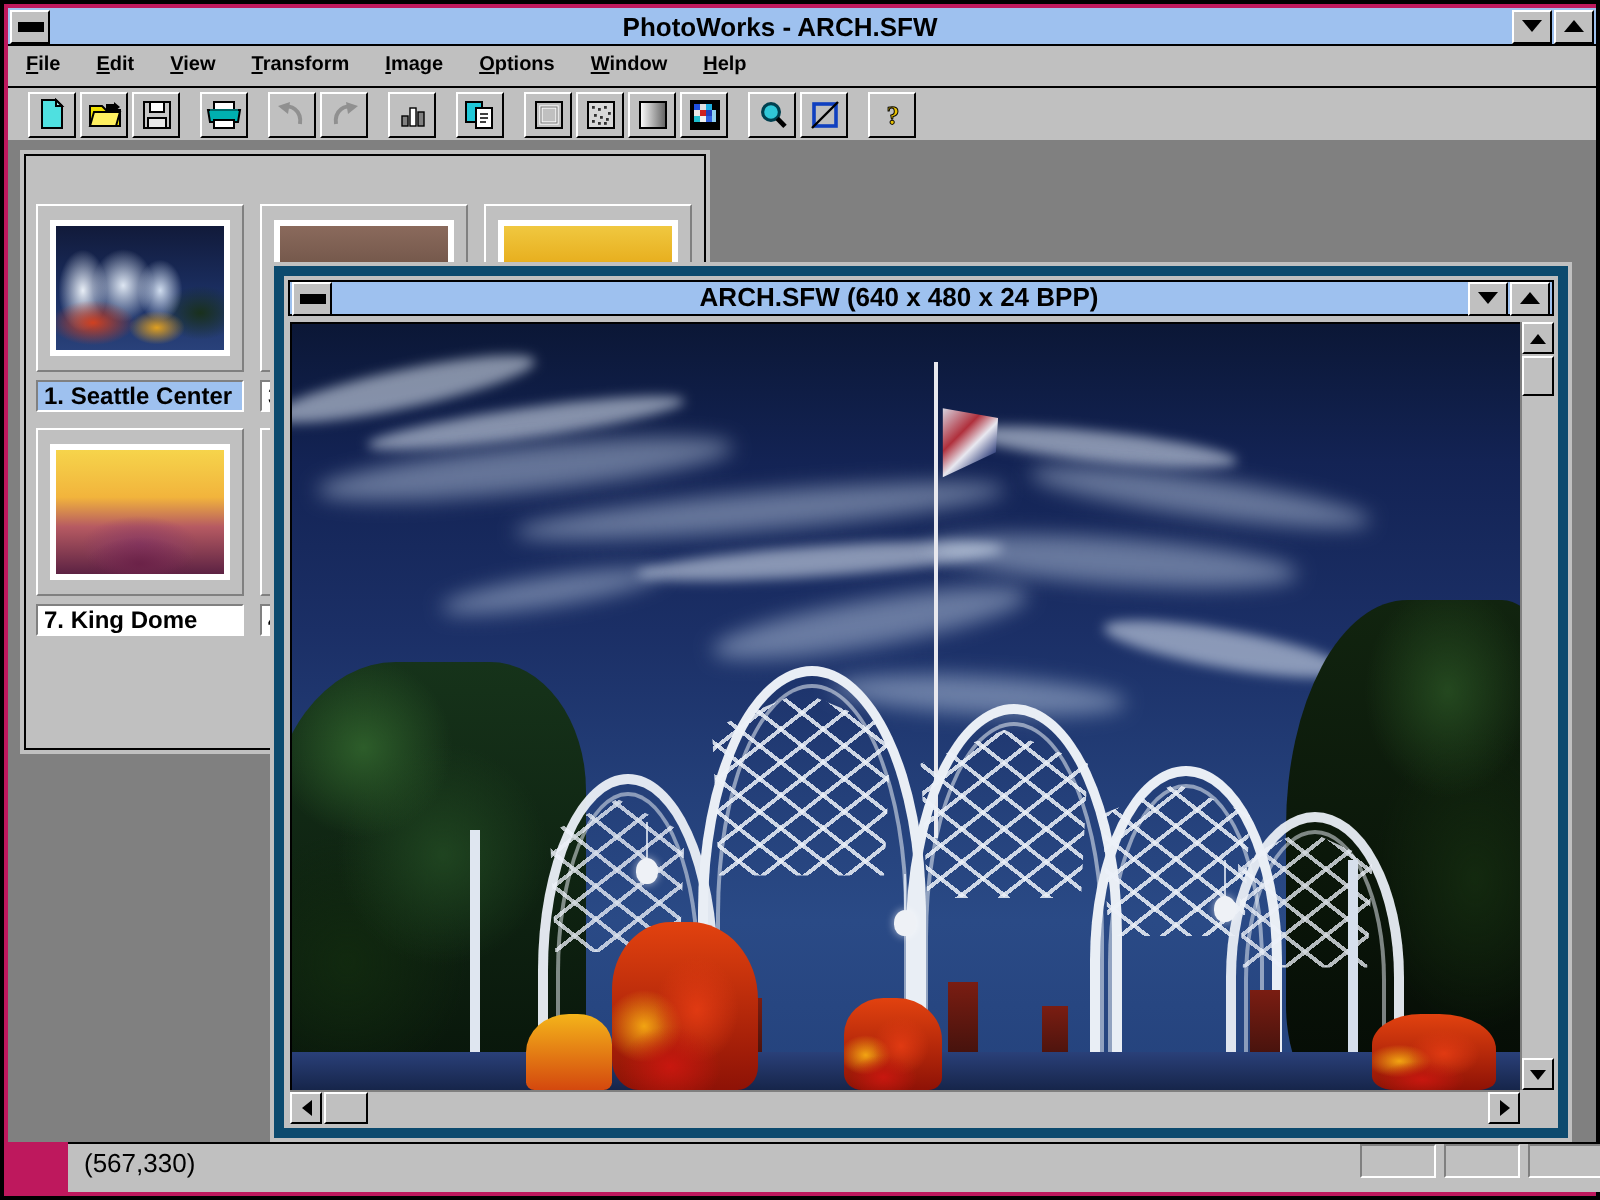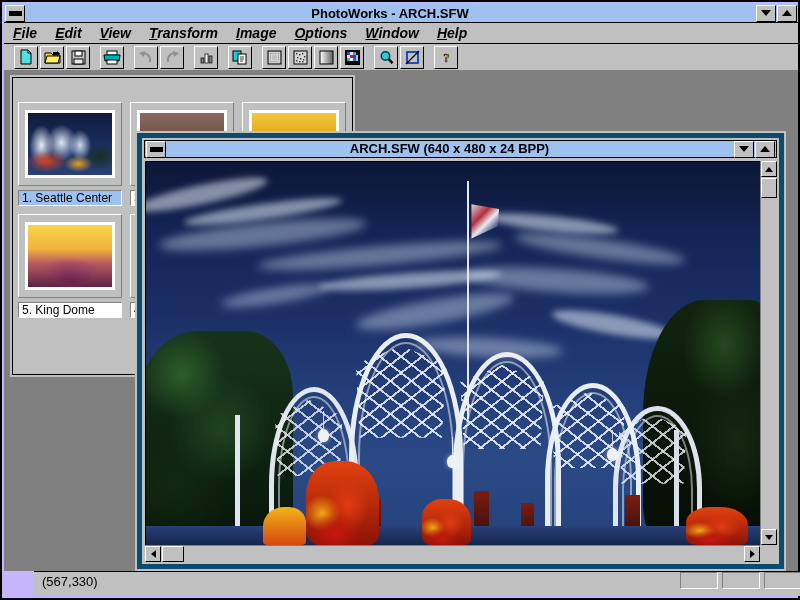--- a/index.html
+++ b/index.html
@@ -5,21 +5,21 @@
 <style>
   html,body{margin:0;padding:0;}
   body{
     width:800px;height:600px;overflow:hidden;
     font-family:"Liberation Sans",sans-serif;
     background:#c0c0c0;
     -webkit-font-smoothing:none;
   }
   .app{
     position:absolute;left:0;top:0;width:800px;height:600px;
-    background:#c4b5fd;
+    background:#be185d;
     border:2px solid #000;
     box-sizing:border-box;
   }
 
   
   .titlebar{
     position:absolute;left:2px;top:2px;width:794px;height:19px;
     background:#9ec1ef;
     display:flex;align-items:center;
     border-bottom:1px solid #000;
@@ -47,22 +47,22 @@
   .tri-down{width:0;height:0;border-left:5px solid transparent;border-right:5px solid transparent;border-top:6px solid #000;}
   .tri-up{width:0;height:0;border-left:5px solid transparent;border-right:5px solid transparent;border-bottom:6px solid #000;}
 
   
   .menubar{
     position:absolute;left:2px;top:21px;width:794px;height:21px;
     background:#c0c0c0;border-bottom:1px solid #000;
     display:flex;align-items:center;box-sizing:border-box;
   }
   .menuitem{
-    font-size:14px;color:#000;padding:0 9px;cursor:default;
-    line-height:20px;font-weight:bold;font-style:italic;
+    font-size:10px;color:#000;padding:0 9px;cursor:default;
+    line-height:20px;font-weight:bold;
   }
   .menuitem u{text-decoration:underline;}
 
   
   .toolbar{
     position:absolute;left:2px;top:42px;width:794px;height:27px;
     background:#c0c0c0;border-bottom:1px solid #808080;
     display:flex;align-items:center;box-sizing:border-box;
   }
   .tbtn{
@@ -108,21 +108,21 @@
     flex:1;text-align:center;font-size:13px;font-weight:bold;color:#000;line-height:16px;
   }
   .albumbody{
     position:absolute;left:2px;top:22px;right:2px;bottom:2px;
     background:#c0c0c0;overflow:hidden;
   }
   .thumbgrid{
     position:absolute;left:3px;top:2px;display:flex;gap:8px;flex-wrap:wrap;
     width:340px;
   }
-  .thumbcell{width:104px;}
+  .thumbcell{width:104px;font-weight:bold;}
   .thumbbox{
     width:104px;height:84px;background:#c0c0c0;
     border-top:1px solid #fff;border-left:1px solid #fff;
     border-right:1px solid #808080;border-bottom:1px solid #808080;
     box-sizing:border-box;
     display:flex;align-items:center;justify-content:center;
   }
   .thumbimg{
     width:84px;height:62px;border:3px solid #fff;box-sizing:content-box;
     position:relative;overflow:hidden;
@@ -509,21 +509,21 @@
               <div class="thumbbox">
                 <div class="thumbimg th-market"></div>
               </div>
               <div class="thumblabel"></div>
             </div>
 
             <div class="thumbcell">
               <div class="thumbbox">
                 <div class="thumbimg th-dome"></div>
               </div>
-              <div class="thumblabel">5. King Dome</div>
+              <div class="thumblabel">7. King Dome</div>
             </div>
 
             <div class="thumbcell">
               <div class="thumbbox">
                 <div class="thumbimg th-brick"></div>
               </div>
               <div class="thumblabel">4.</div>
             </div>
 
           </div>

